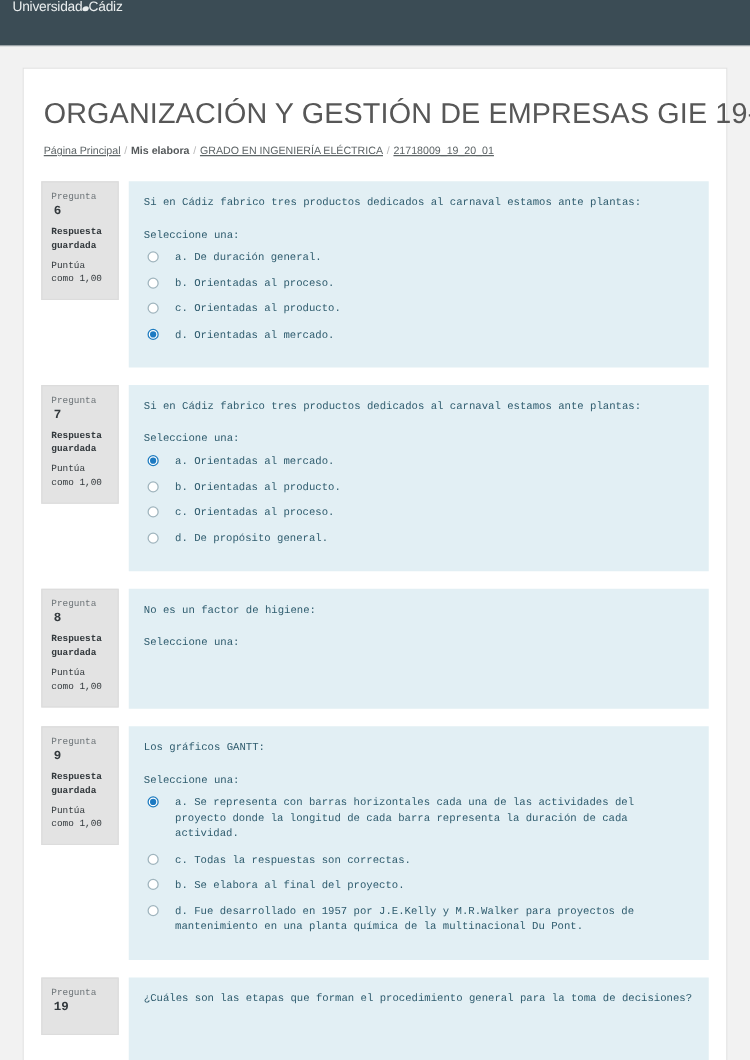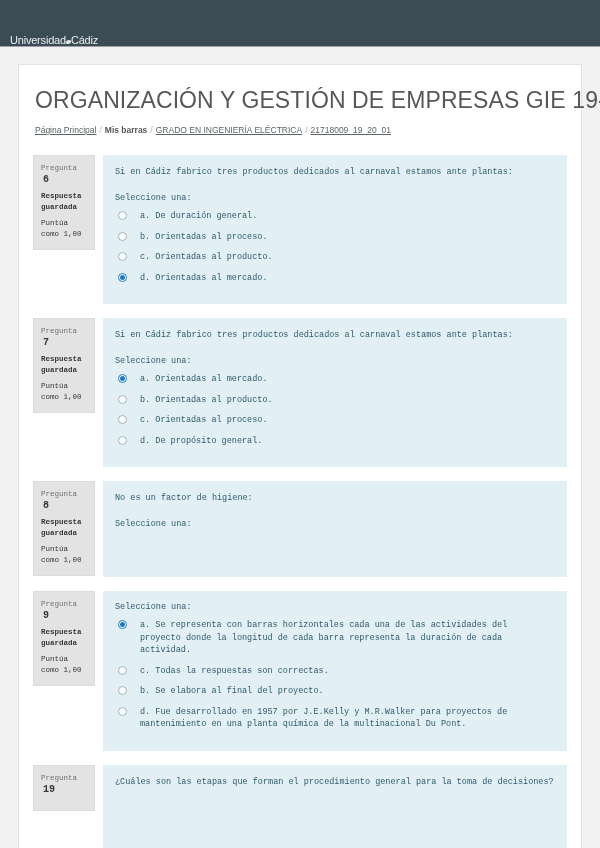--- a/index.html
+++ b/index.html
@@ -10,24 +10,24 @@
     width: 600px;
     height: 848px;
     background: #f2f2f2;
     font-family: "Liberation Sans", sans-serif;
     color: #2f3a40;
     overflow: hidden;
   }
 
   
   .navbar {
-    height: 46px;
+    height: 36px;
     background: #3b4c55;
     display: flex;
-    align-items: flex-end;
+    align-items: flex-start;
     box-shadow: 0 1px 0 #9aa2a6;
   }
   .brand {
     margin-left: 10px;
     color: #e9edee;
     font-size: 11px;
     letter-spacing: -0.2px;
     white-space: nowrap;
   }
   .brand .sep {
@@ -203,21 +203,21 @@
   </div>
 </div>
 
 <div class="page-wrap">
   <div class="card">
 
     <h1 class="page-title">ORGANIZACIÓN Y GESTIÓN DE EMPRESAS GIE 19-20</h1>
 
     <div class="breadcrumb">
       <span>
-        <a href="#">Página Principal</a><span class="divider">/</span><span class="crumb-strong">Mis barras</span><span class="divider">/</span><a href="#">GRADO EN INGENIERÍA ELÉCTRICA</a><span class="divider">/</span><a href="#">21718009_19_20_01</a>
+        <a href="#">Página Principal</a><span class="divider">/</span><span class="crumb-strong">Mis elabora</span><span class="divider">/</span><a href="#">GRADO EN INGENIERÍA ELÉCTRICA</a><span class="divider">/</span><a href="#">21718009_19_20_01</a>
       </span>
     </div>
 
     <div class="quiz">
         <div class="question">
           <div class="q-info">
             <div class="q-no">Pregunta <b>6</b></div>
             <div class="q-state">Respuesta guardada</div>
             <div class="q-grade">Puntúa como 1,00</div>
           </div>
@@ -284,20 +284,21 @@
             <div class="q-prompt">Seleccione una:</div>
           </div>
         </div>
         <div class="question">
           <div class="q-info">
             <div class="q-no">Pregunta <b>9</b></div>
             <div class="q-state">Respuesta guardada</div>
             <div class="q-grade">Puntúa como 1,00</div>
           </div>
           <div class="q-body">
+            <div class="q-text">Los gráficos GANTT:</div>
             <div class="q-prompt">Seleccione una:</div>
             <ul class="answers">
               <li class="answer">
                 <span class="radio checked"></span>
                 <span class="answer-label">a. Se representa con barras horizontales cada una de las actividades del proyecto donde la longitud de cada barra representa la duración de cada actividad.</span>
               </li>
               <li class="answer">
                 <span class="radio"></span>
                 <span class="answer-label">c. Todas la respuestas son correctas.</span>
               </li>

